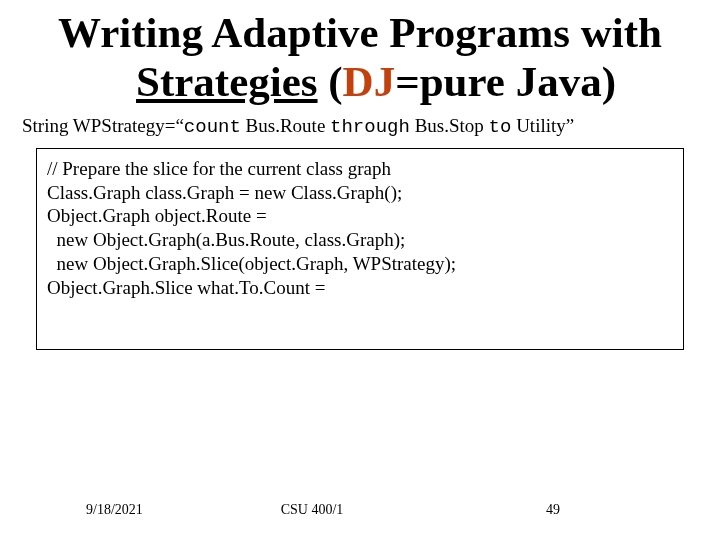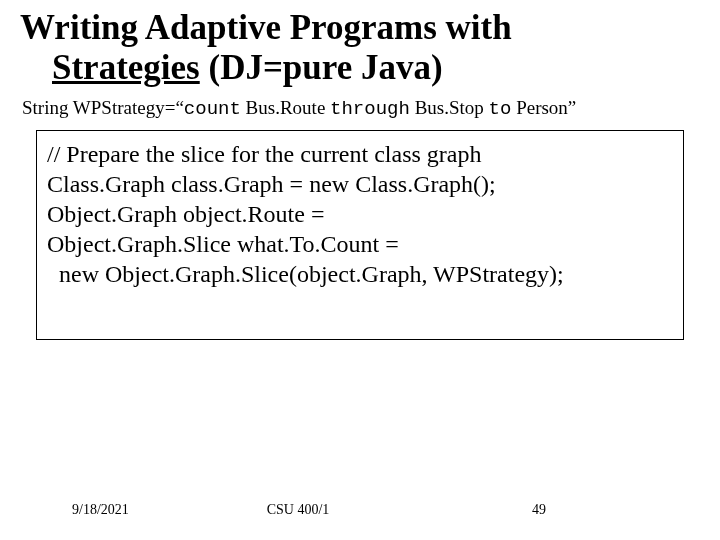--- a/index.html
+++ b/index.html
@@ -10,72 +10,73 @@
     font-family: "Times New Roman", serif;
     background: #fff;
     color: #000;
     position: relative;
     box-sizing: border-box;
   }
   .slide {
     padding: 8px 20px 0 20px;
   }
   .title {
-    font-size: 35px;
-    text-align: left;
+    font-size: 43px;
+    text-align: center;
     line-height: 1.15;
     margin: 0 0 8px 0;
   }
   .title .u { text-decoration: underline; margin-left: 32px; }
-  .title .dj { color: #000000; }
+  .title .dj { color: #c2410c; }
   .strategy-line {
     font-size: 19px;
     margin: 2px 0 10px 2px;
   }
   .mono { font-family: "Courier New", monospace; }
   .codebox {
     border: 1.5px solid #000;
     margin: 4px 16px 0 16px;
     padding: 8px 10px 34px 10px;
-    font-size: 24px;
+    font-size: 19px;
     line-height: 1.25;
   }
   .codebox .gap { height: 16px; }
   .footer {
     position: absolute;
     bottom: 22px;
-    left: 2px;
+    left: 16px;
     width: 592px;
     font-size: 14px;
     display: flex;
     justify-content: space-between;
     padding: 0 48px 0 70px;
     box-sizing: border-box;
   }
   .footer .mid { position: absolute; left: 50%; transform: translateX(-50%); }
 </style>
 </head>
 <body>
 
 <div class="slide">
   <h1 class="title">
     <span>Writing Adaptive Programs with</span><br>
     <span class="u">Strategies</span><span> (</span><span class="dj">DJ</span><span>=pure Java)</span>
   </h1>
 
   <div class="strategy-line">
-    <span>String WPStrategy=</span><span>“</span><span class="mono">count</span><span> Bus.Route </span><span class="mono">through</span><span> Bus.Stop </span><span class="mono">to</span><span> Person</span><span>”</span>
+    <span>String WPStrategy=</span><span>“</span><span class="mono">count</span><span> Bus.Route </span><span class="mono">through</span><span> Bus.Stop </span><span class="mono">to</span><span> Utility</span><span>”</span>
   </div>
 
   <div class="codebox">
     <div>// Prepare the slice for the current class graph</div>
     <div>Class.Graph class.Graph = new Class.Graph();</div>
     <div>Object.Graph object.Route =</div>
+    <div>&nbsp; new Object.Graph(a.Bus.Route, class.Graph);</div>
+    <div>&nbsp; new Object.Graph.Slice(object.Graph, WPStrategy);</div>
     <div>Object.Graph.Slice what.To.Count =</div>
-    <div>&nbsp; new Object.Graph.Slice(object.Graph, WPStrategy);</div>
     <div class="gap"></div>
   </div>
 </div>
 
 <div class="footer">
   <span>9/18/2021</span>
   <span class="mid">CSU 400/1</span>
   <span>49</span>
 </div>
 

